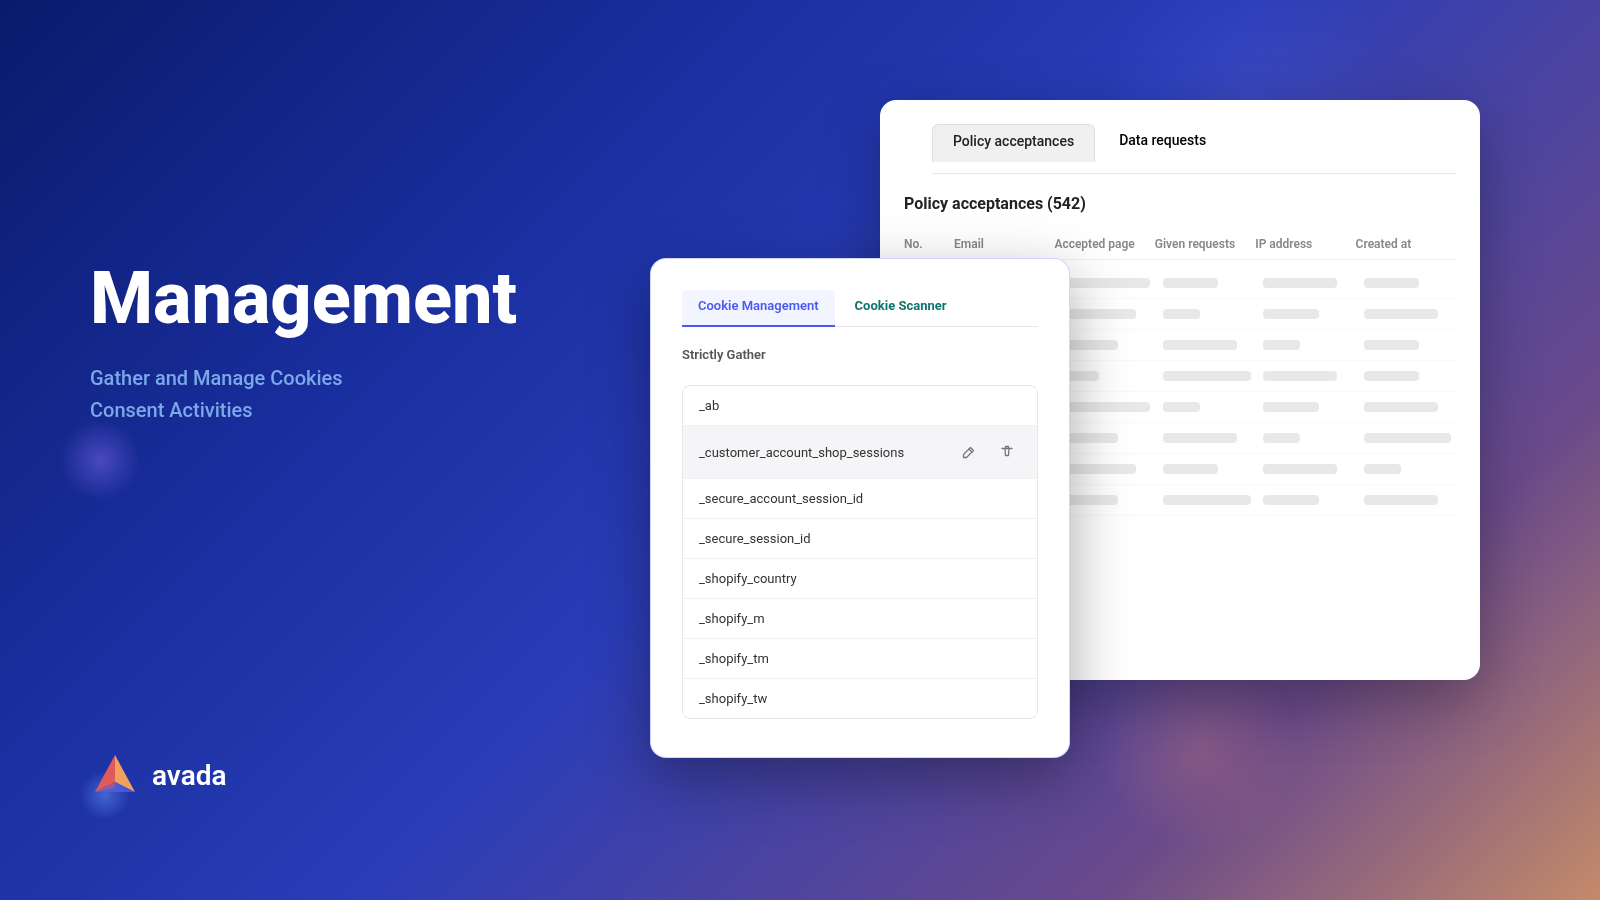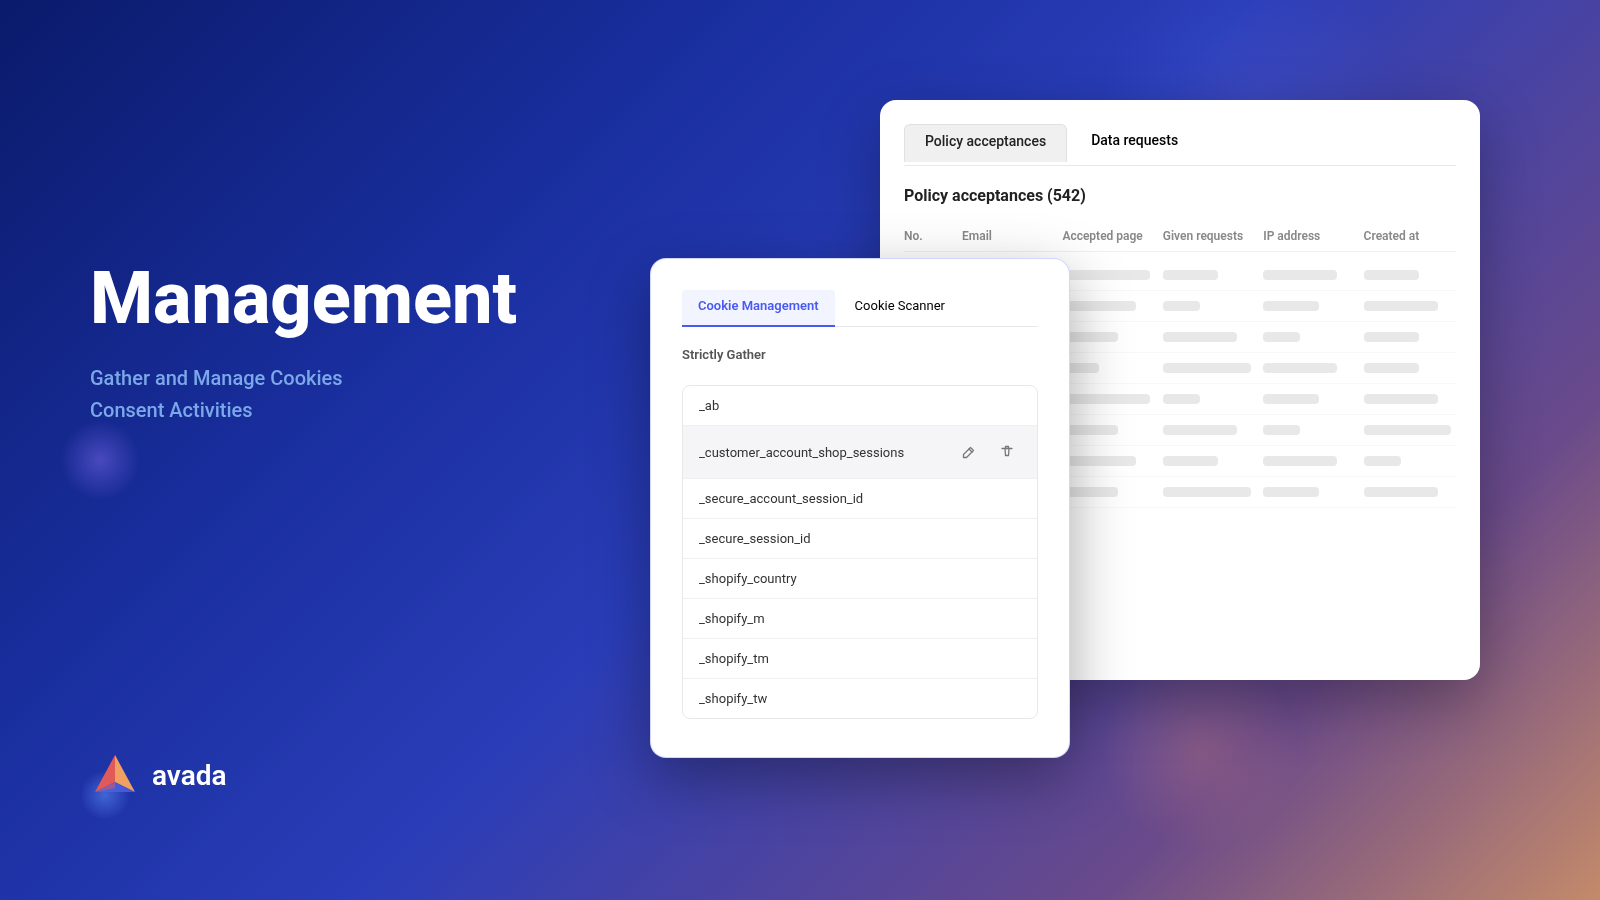--- a/index.html
+++ b/index.html
@@ -106,21 +106,22 @@
       box-shadow: 0 20px 60px rgba(0,0,0,0.3);
       padding: 24px;
       z-index: 1;
     }
 
     .policy-tabs {
       display: flex;
       gap: 4px;
       margin-bottom: 20px;
       border-bottom: 1px solid #e8e8e8;
-      padding-bottom: 4px;
+      padding-bottom: 12px;
+      margin-left: 28px;
     }
 
     .policy-tab {
       padding: 8px 20px 12px;
       font-size: 14px;
       cursor: pointer;
       border-radius: 6px 6px 0 0;
       color: #000000;
       font-weight: 500;
     }
@@ -136,21 +137,20 @@
     .policy-title {
       font-size: 16px;
       font-weight: 700;
       color: #222;
       margin-bottom: 16px;
     }
 
     .policy-table-header {
       display: grid;
       grid-template-columns: 50px 1fr 1fr 1fr 1fr 1fr;
-      gap: 8px;
       padding: 8px 0;
       border-bottom: 1px solid #f0f0f0;
       margin-bottom: 8px;
     }
 
     .policy-table-header span {
       font-size: 12px;
       font-weight: 600;
       color: #888;
     }
@@ -213,22 +213,22 @@
       gap: 4px;
       margin-bottom: 20px;
       border-bottom: 1px solid #e8e8e8;
       padding-bottom: 0;
     }
 
     .cookie-tab {
       padding: 8px 16px 12px;
       font-size: 13px;
       cursor: pointer;
-      color: #000000;
-      font-weight: 400;
+      color: #0f766e;
+      font-weight: 700;
     }
 
     .cookie-tab.active {
       background: rgba(90, 110, 255, 0.08);
       color: #4a5af0;
       border-bottom: 2px solid #4a5af0;
       margin-bottom: -1px;
       font-weight: 600;
       border-radius: 4px 4px 0 0;
     }

